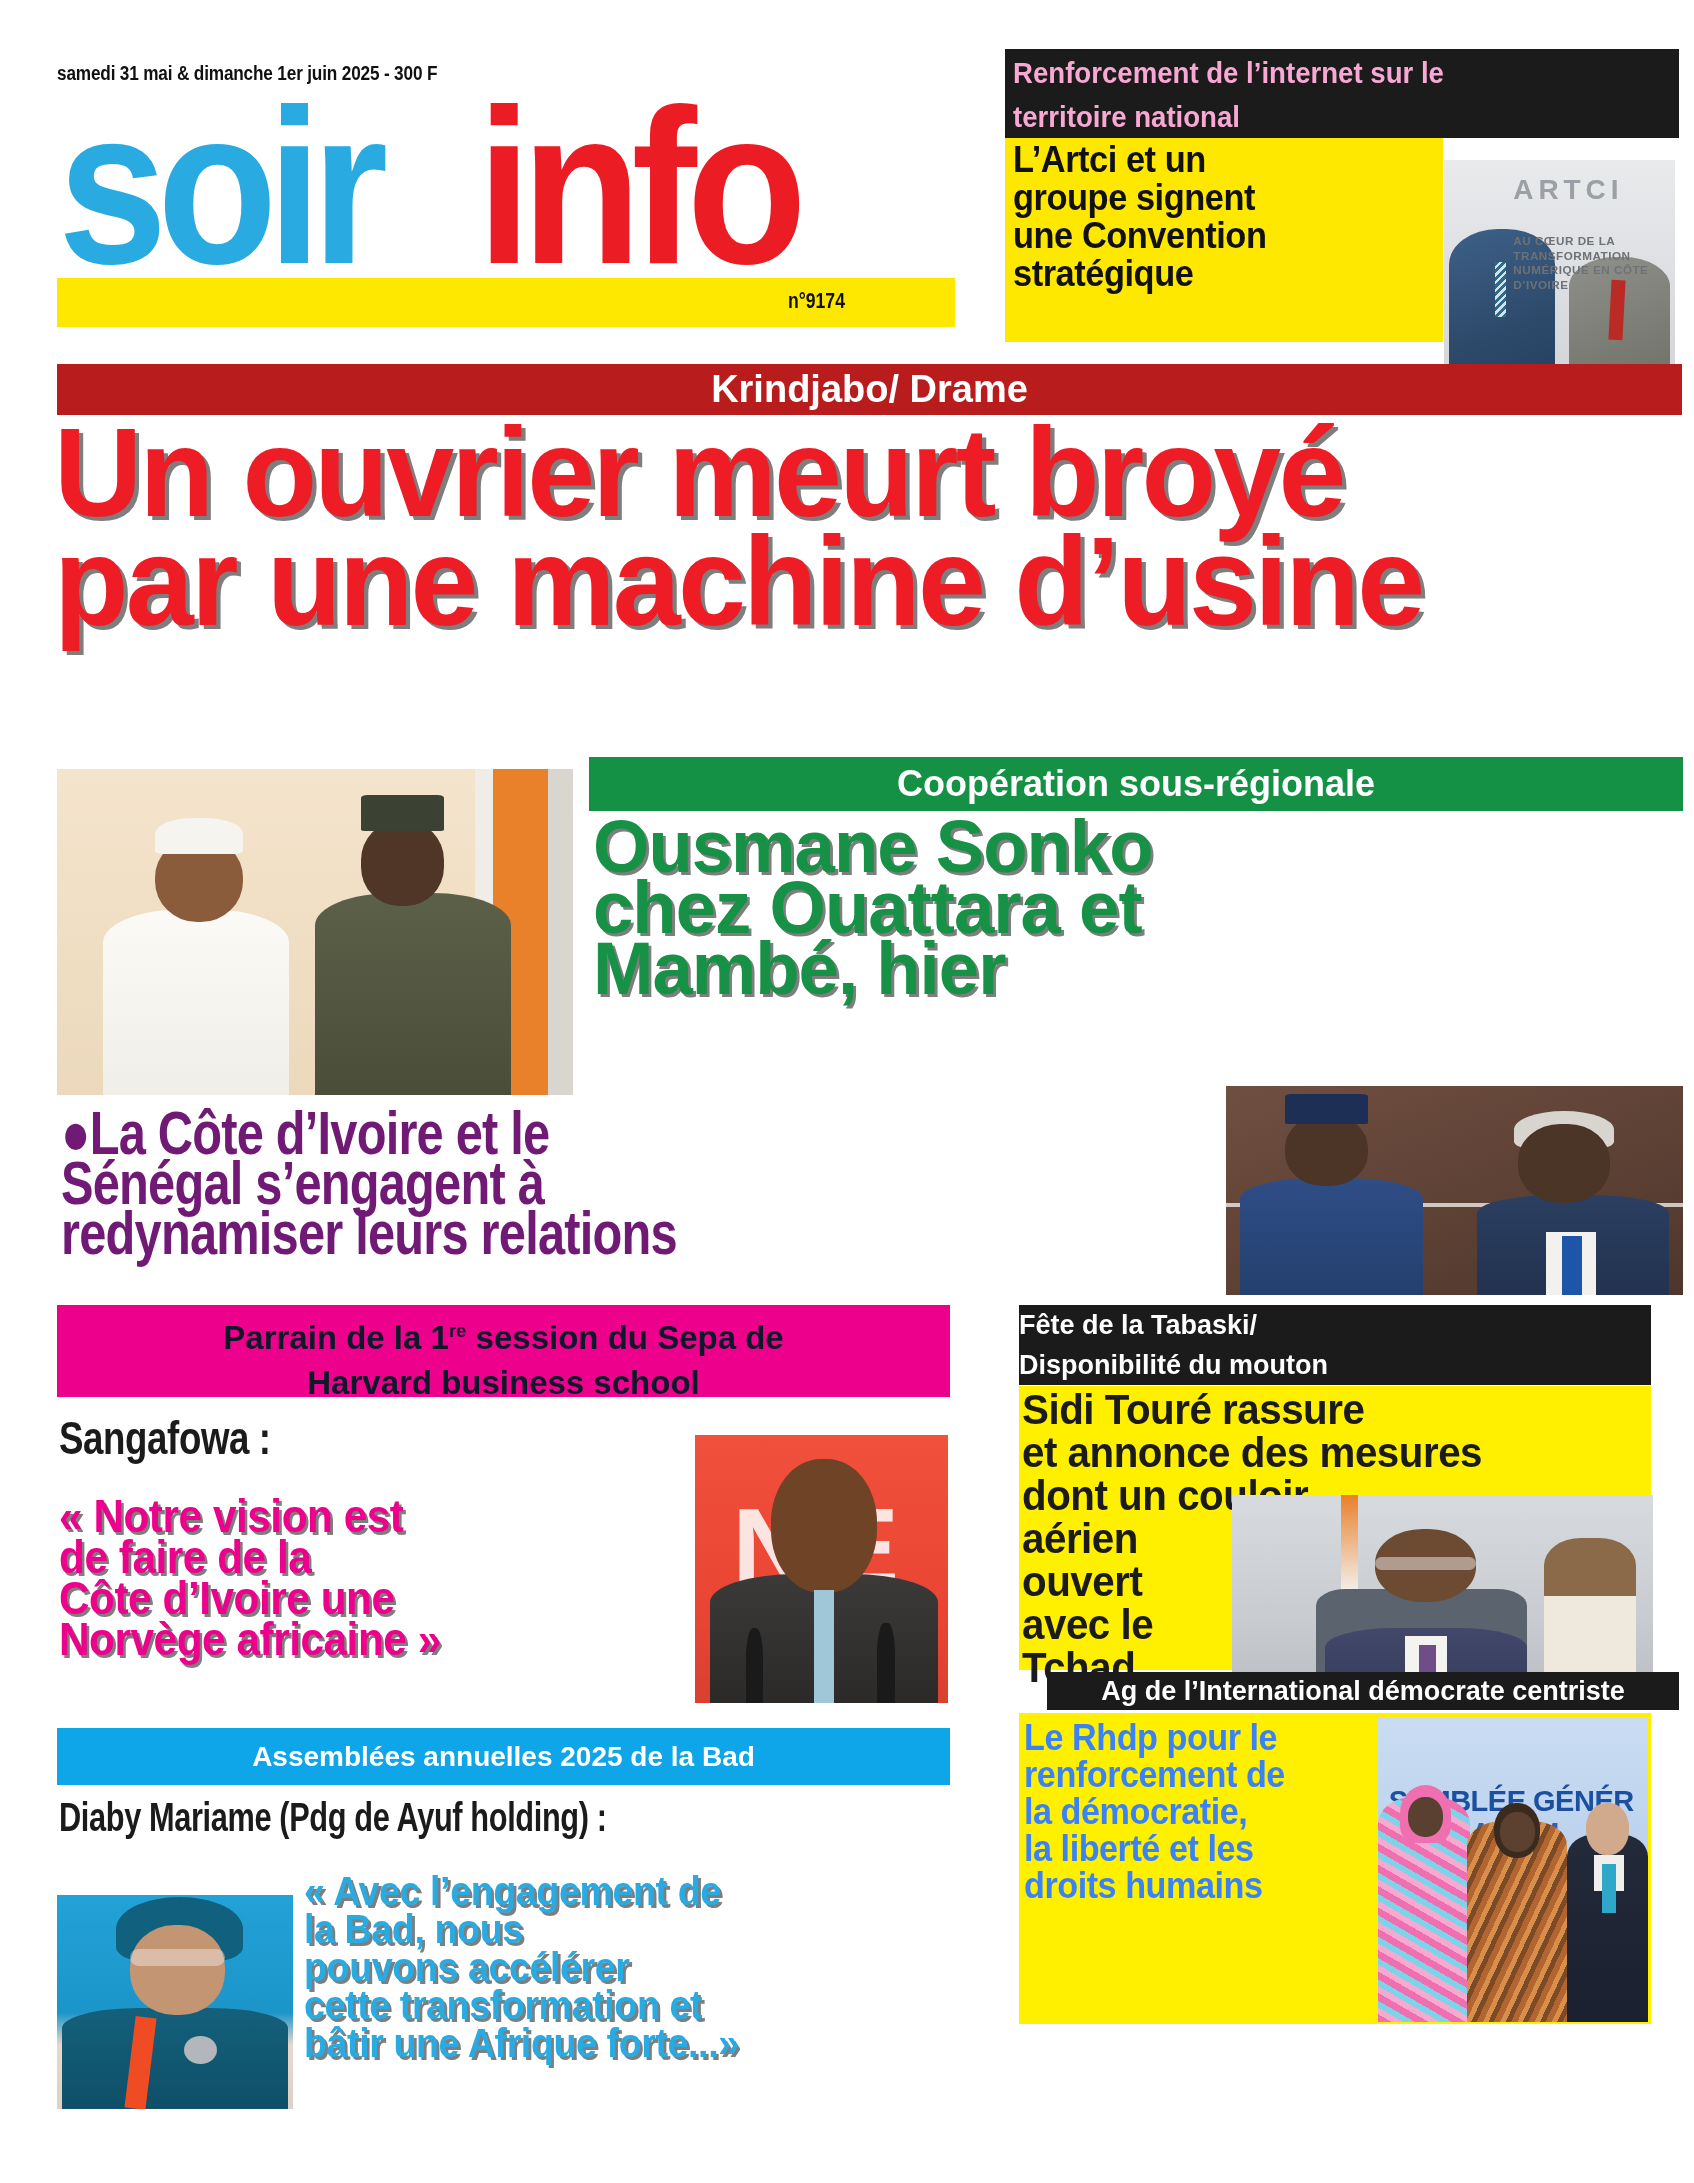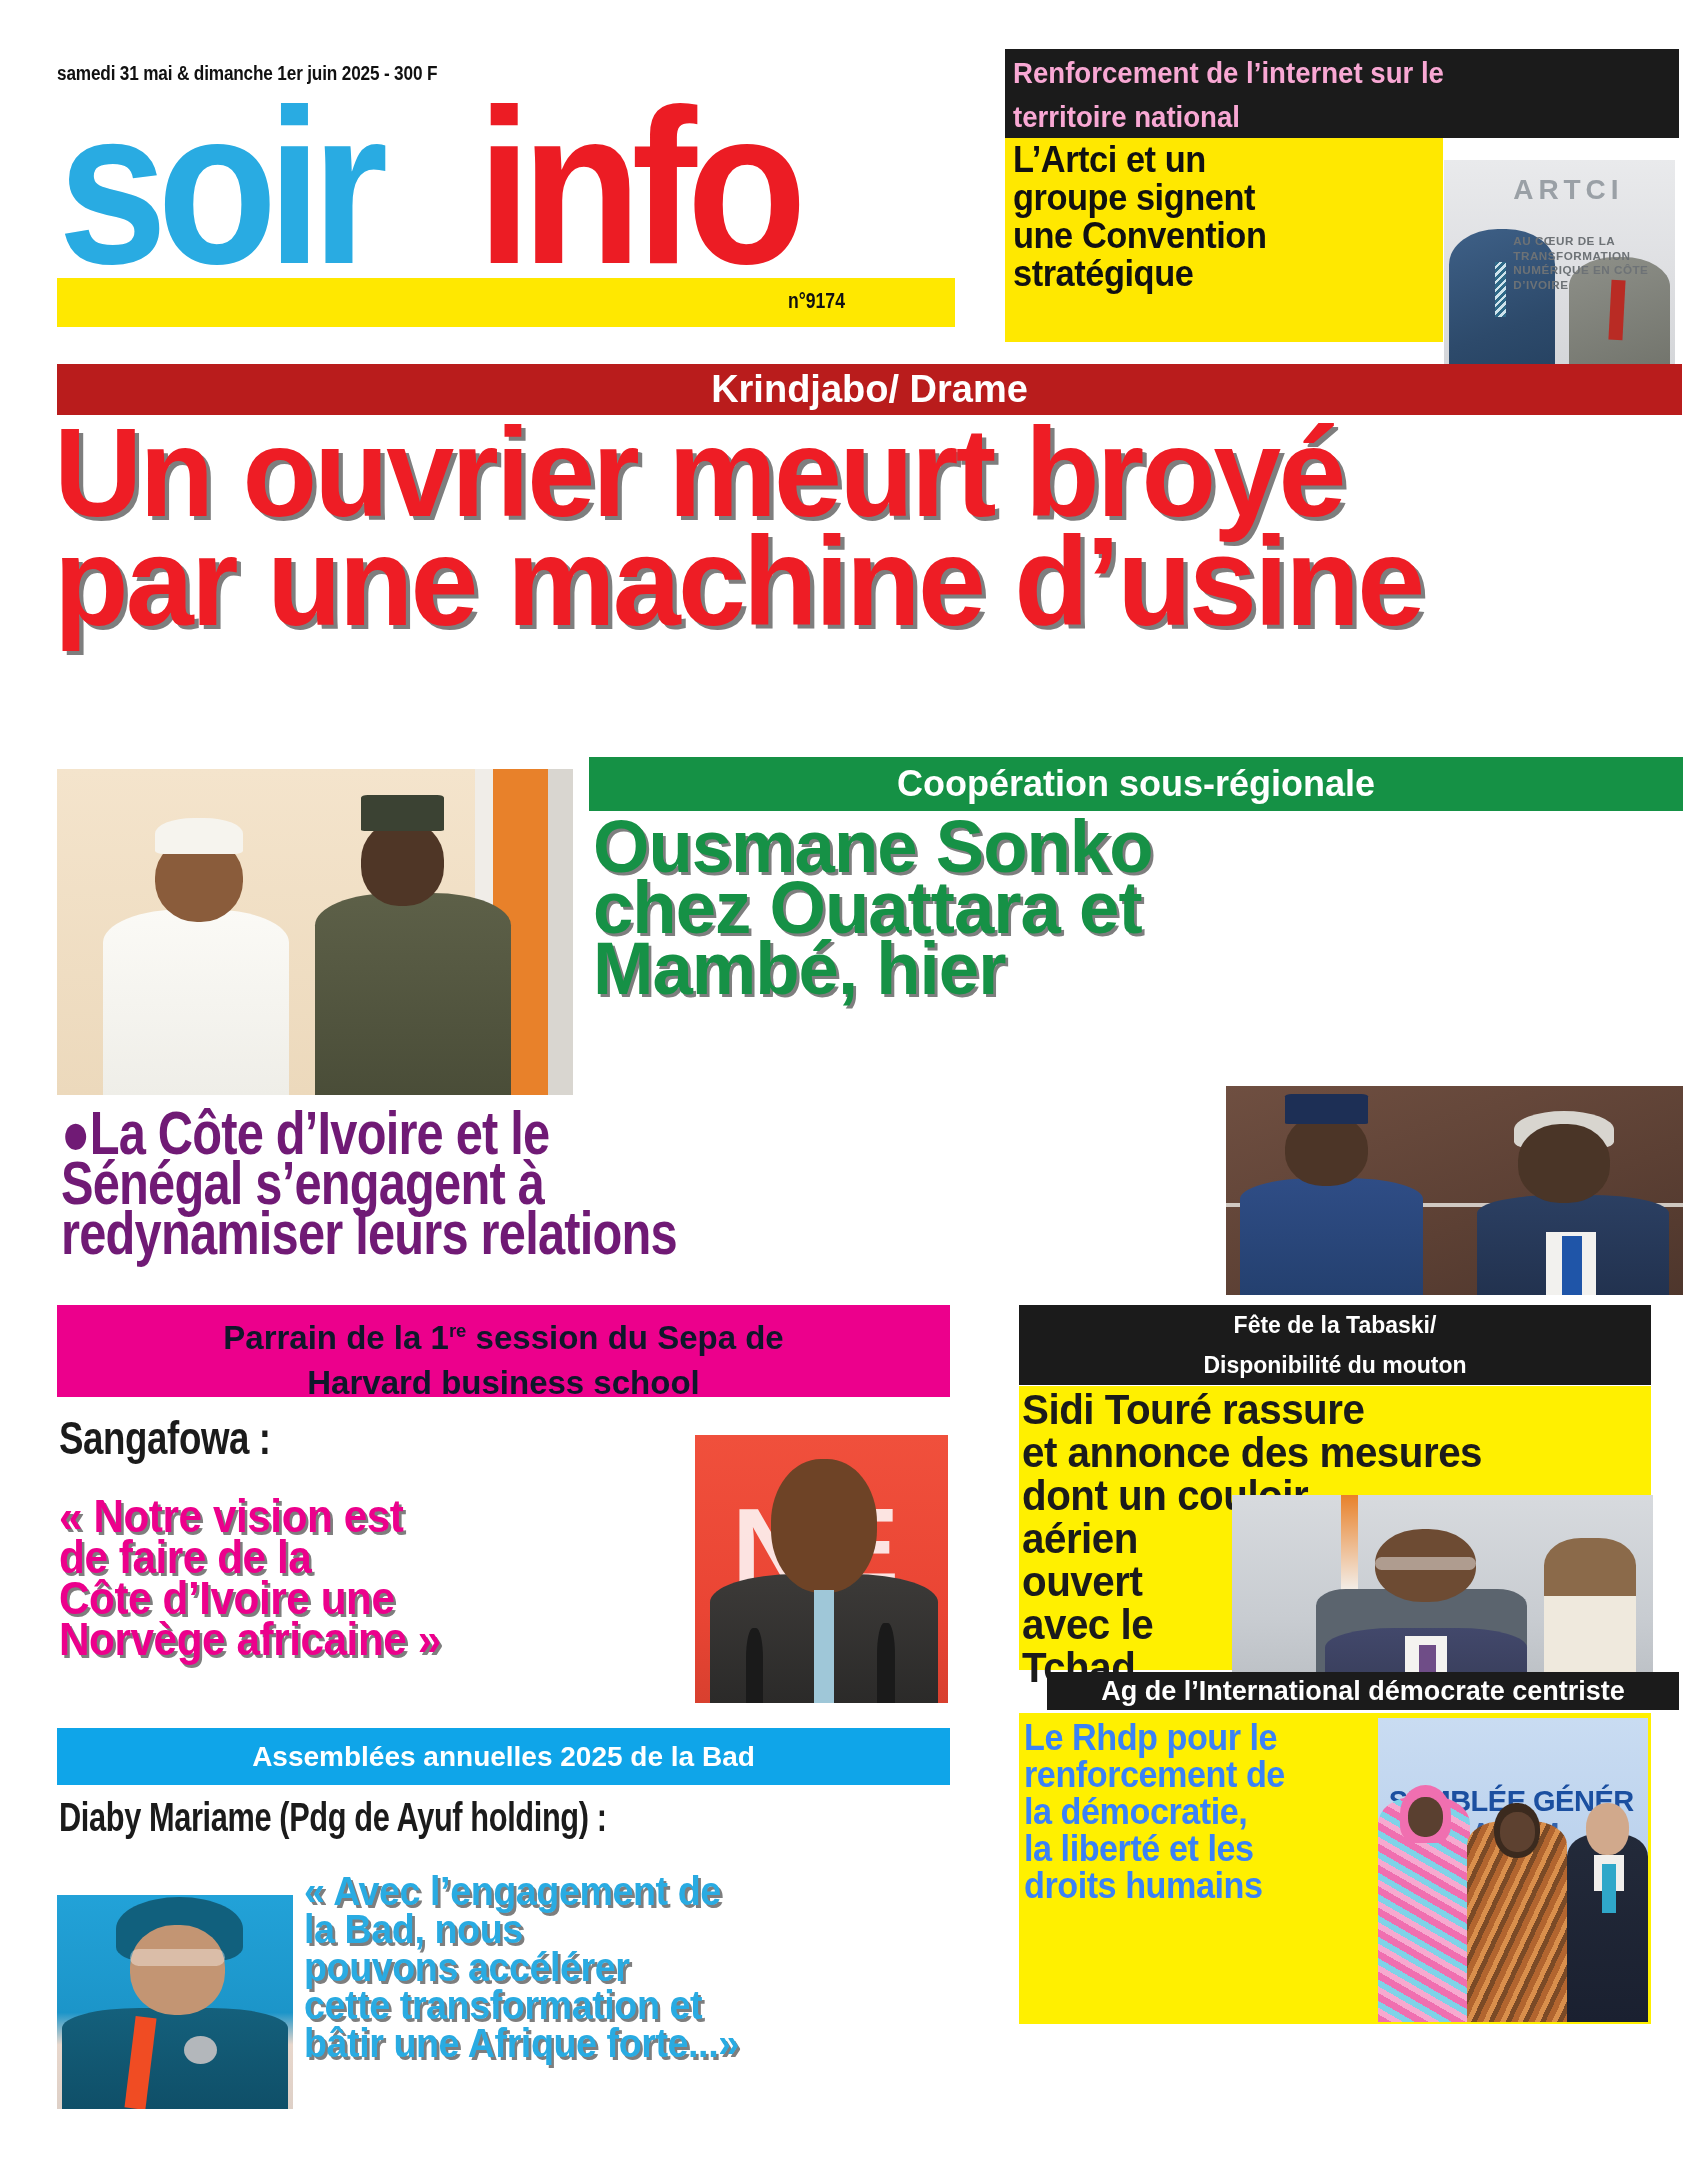--- a/index.html
+++ b/index.html
@@ -286,21 +286,21 @@
   }
   #diaby-photo .sash { position:absolute; left:31%; top:57%; width:9%; height:43%; background:#f04c23; transform:rotate(7deg); }
   #diaby-photo .medal{ position:absolute; left:54%; top:66%; width:14%; height:13%; background:#b3b7bb; border-radius:50%; }
 
   
   #rc { position:absolute; left:1019px; top:1305px; width:664px; height:827px; }
 
   #tabaski-bar { position:absolute; left:0; top:0; width:632px; height:80px; background:#1b1b1b; }
   #tabaski-bar .t {
     position:absolute; left:0; top:0; width:100%; height:100%;
-    color:#fff; font-size:23px; font-weight:700; line-height:40px; text-align:center;
+    color:#fff; font-size:27px; font-weight:700; line-height:40px; text-align:left;
   }
 
   #tabaski-yellow { position:absolute; left:0; top:81px; width:632px; height:284px; background:#fff000; }
   #tabaski-head {
     position:absolute; left:2.9px; top:83px; width:628px;
     color:#1b1b1b; font-size:42px; font-weight:700; line-height:43px; letter-spacing:-0.5px;
   }
   #tabaski-head span { display:block; transform:scaleX(0.96); transform-origin:left top; white-space:nowrap; }
 
   #sidi-photo {

